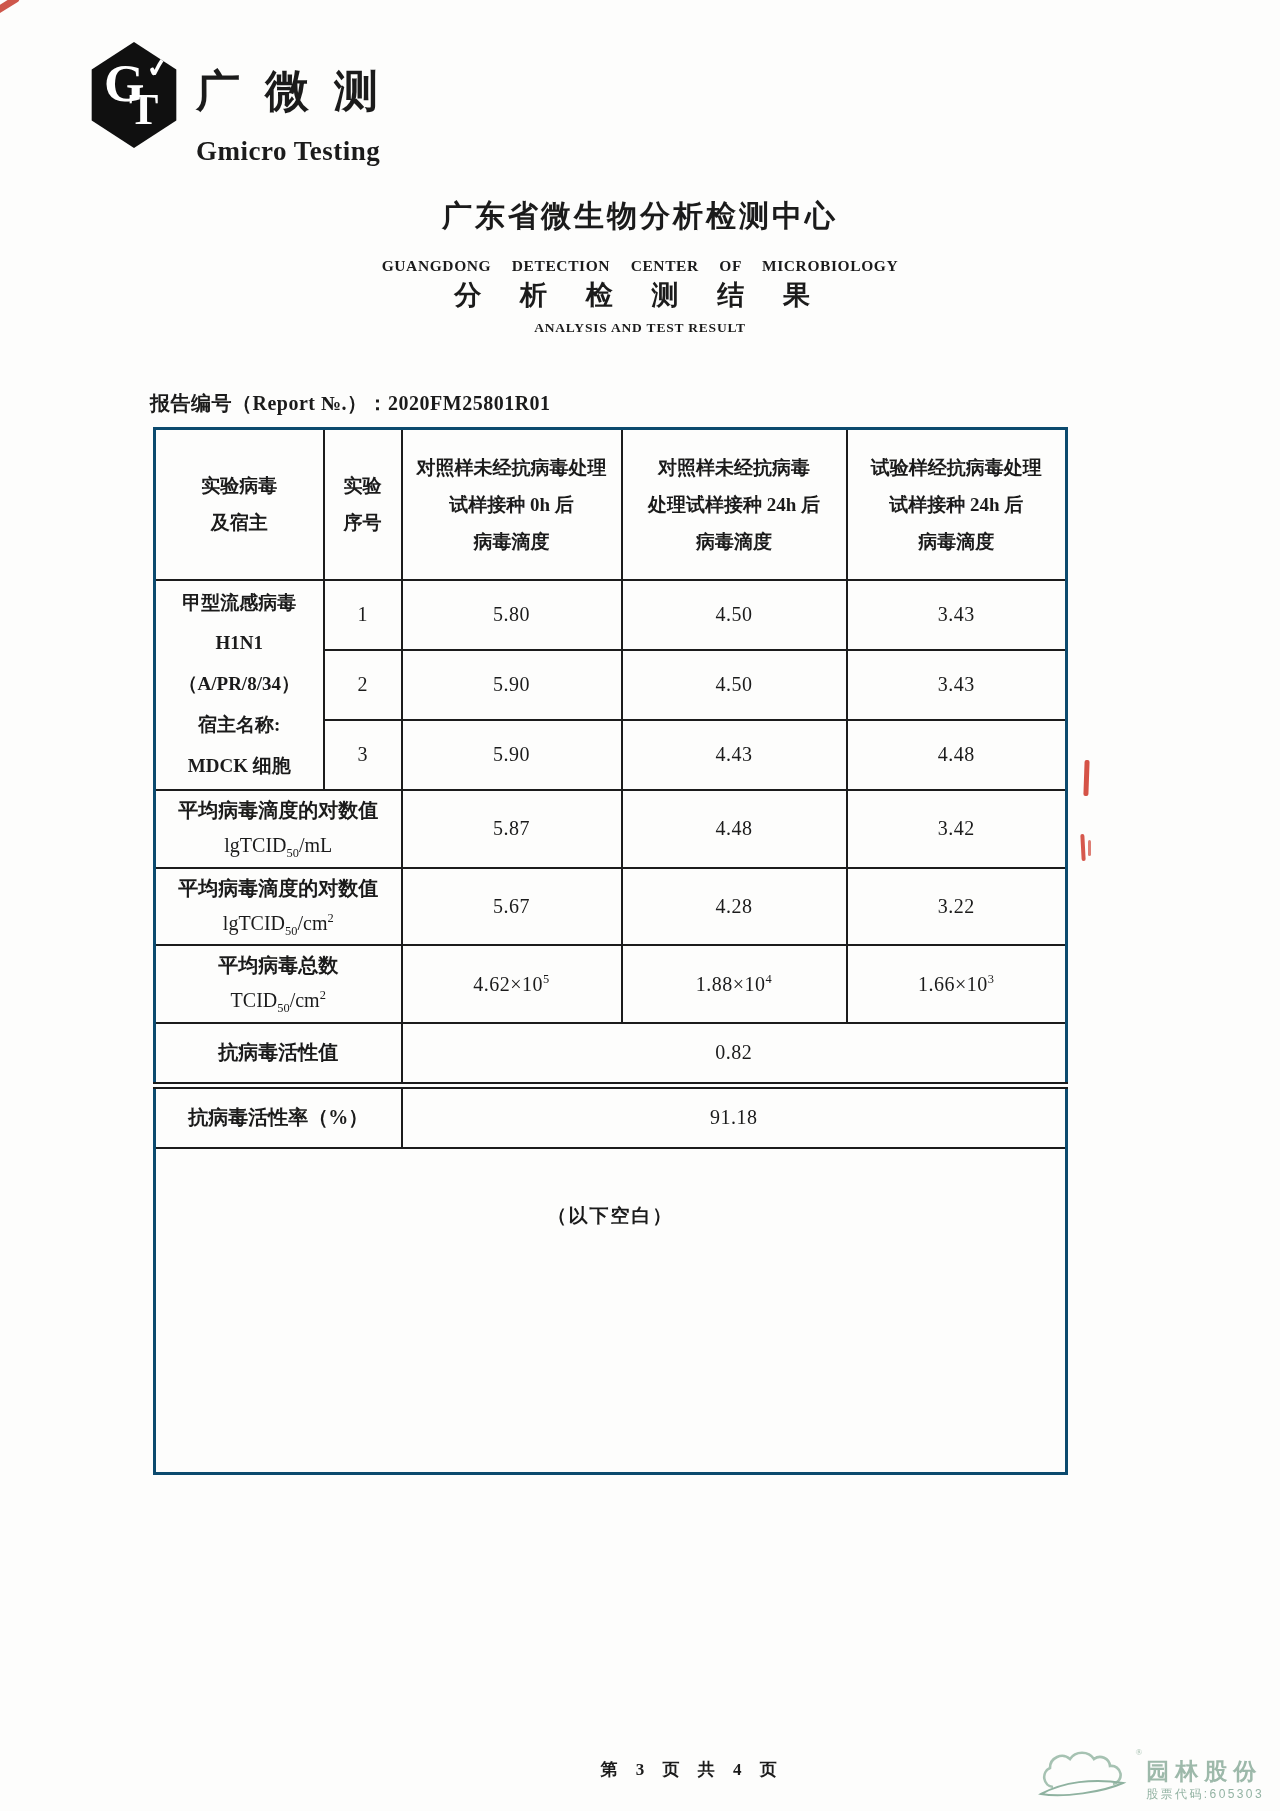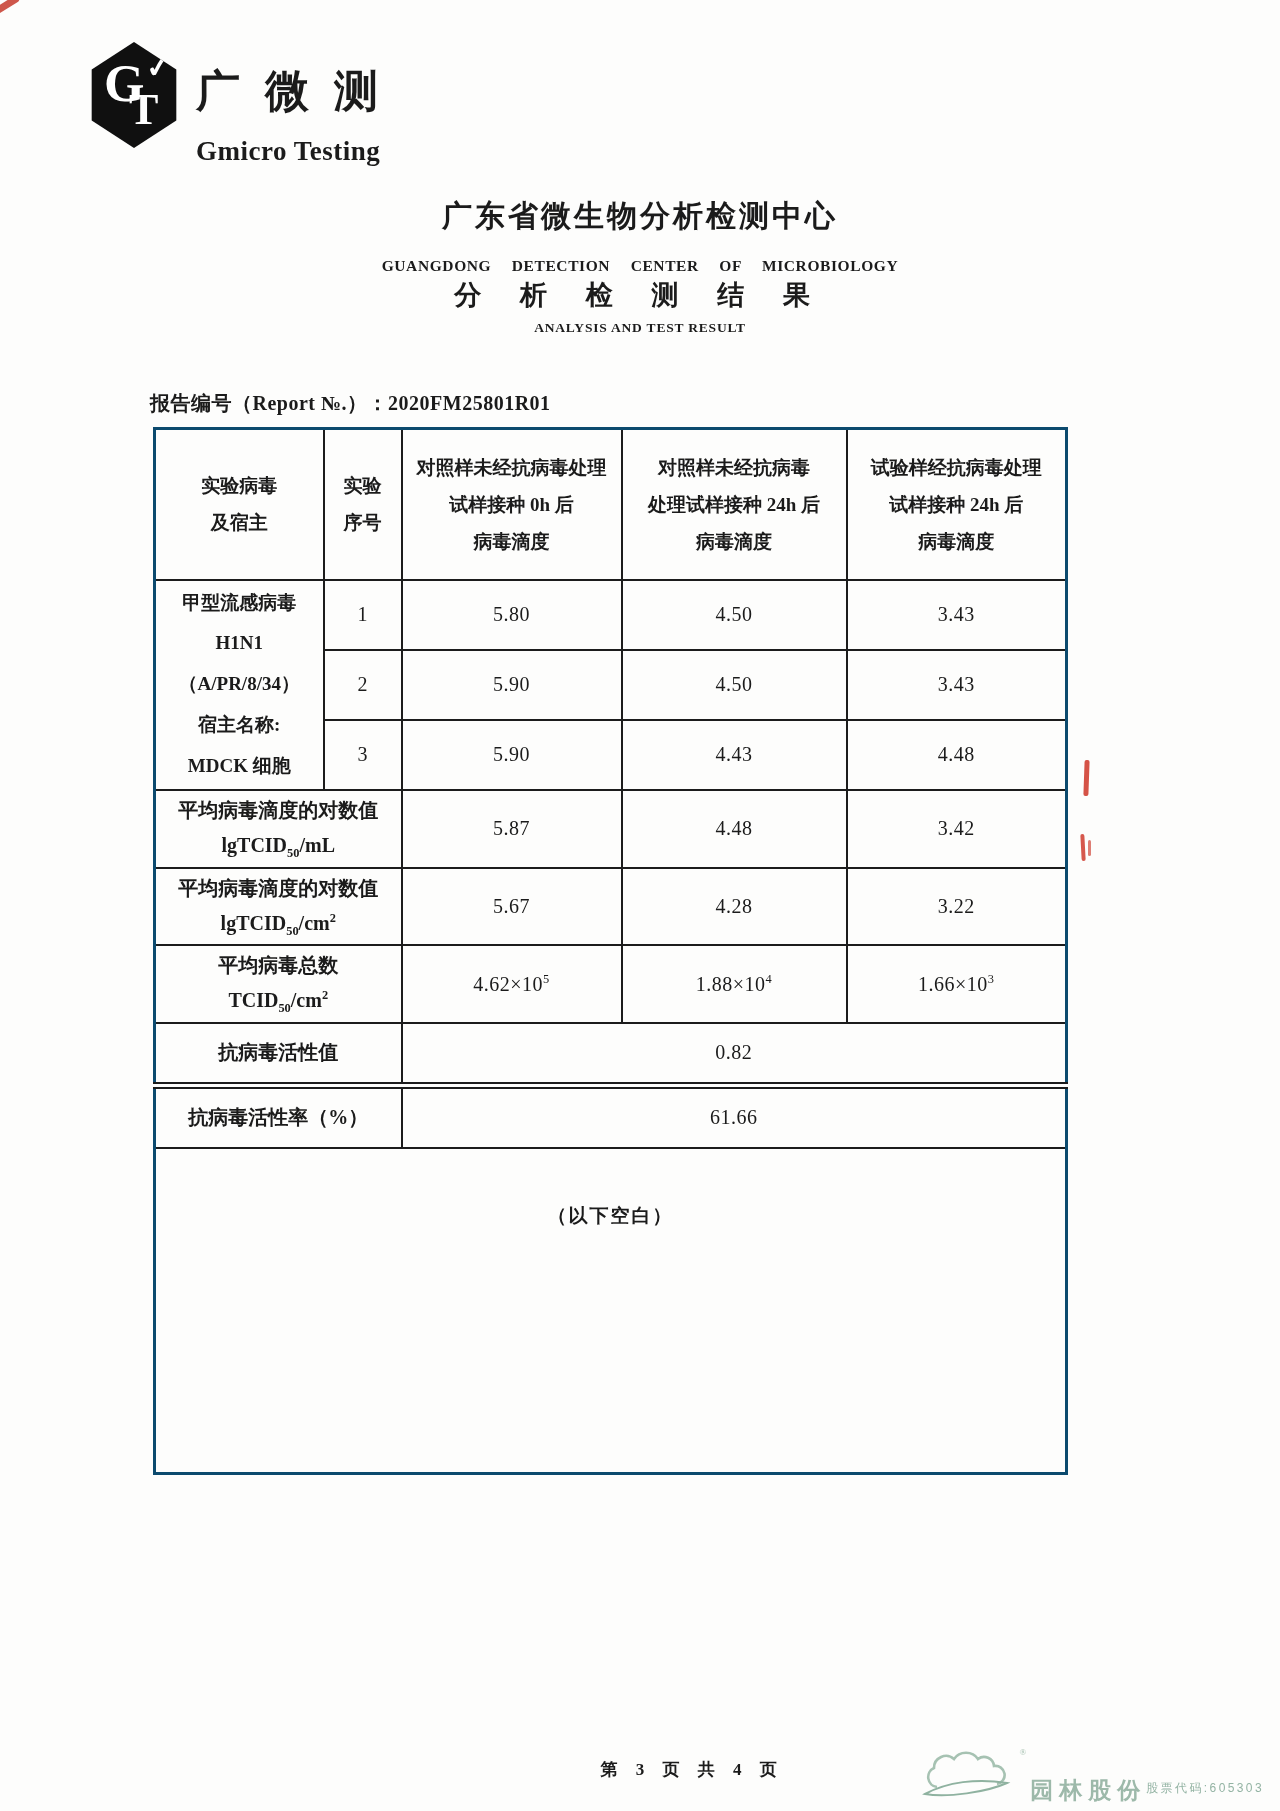--- a/index.html
+++ b/index.html
@@ -54,34 +54,34 @@
   .virus-cell { font-size:19px; font-weight:bold; line-height:2.15; }
   .num { font-size:20px; font-weight:normal; letter-spacing:0.5px; }
   .no-cell { font-size:20px; font-weight:normal; }
   tr.r-avg1 td { height:78px; }
   tr.r-avg2 td { height:74px; }
   tr.r-total td { height:76px; }
   tr.r-val td { height:62px; }
   tr.r-rate td { height:63px; border-top:7px double #1c1c1c; }
   tr.r-blank td { height:325px; vertical-align:top; padding-top:54px; }
   .label-cell { font-size:20px; font-weight:bold; line-height:1.75; }
-  .unit-line { font-weight:bold; }
+  .unit-line { font-weight:normal; }
   table.report sub { font-size:62%; }
   table.report sup { font-size:62%; }
   .blank-note { font-size:19px; font-weight:bold; letter-spacing:2px; }
 
   
   .footer-page { position:absolute; top:1758px; left:0; right:0; text-align:center;
     padding-left:104px; font-size:17px; font-weight:bold; letter-spacing:7px; }
 
   
   .wm { position:absolute; right:16px; bottom:8px; display:flex; align-items:flex-end; }
   .wm-cloud { margin-right:8px; margin-bottom:2px; }
   .wm-reg { color:#a3bfae; font-size:9px; align-self:flex-start; margin:-2px 4px 0 -6px; }
-  .wm-texts { display:flex; flex-direction:row; }
+  .wm-texts { display:flex; flex-direction:column; }
   .wm-company { color:#9db9aa; font-size:23px; font-weight:bold; letter-spacing:6px;
     font-family:"Liberation Sans","DejaVu Sans",sans-serif; line-height:1.1; }
   .wm-stock { color:#93b3a3; font-size:12px; letter-spacing:2.4px; margin-top:2px;
     font-family:"Liberation Sans","DejaVu Sans",sans-serif; }
 </style>
 </head>
 <body>
 
 <div class="page">
 
@@ -189,21 +189,21 @@
         <td class="num"><span>1.66×10</span><sup>3</sup></td>
       </tr>
 
       <tr class="r-val">
         <td colspan="2" class="label-cell">抗病毒活性值</td>
         <td colspan="3" class="num">0.82</td>
       </tr>
 
       <tr class="r-rate">
         <td colspan="2" class="label-cell">抗病毒活性率（%）</td>
-        <td colspan="3" class="num">61.66</td>
+        <td colspan="3" class="num">91.18</td>
       </tr>
 
       <tr class="r-blank">
         <td colspan="5">
           <div class="blank-note">（以下空白）</div>
         </td>
       </tr>
     </tbody>
   </table>
 

